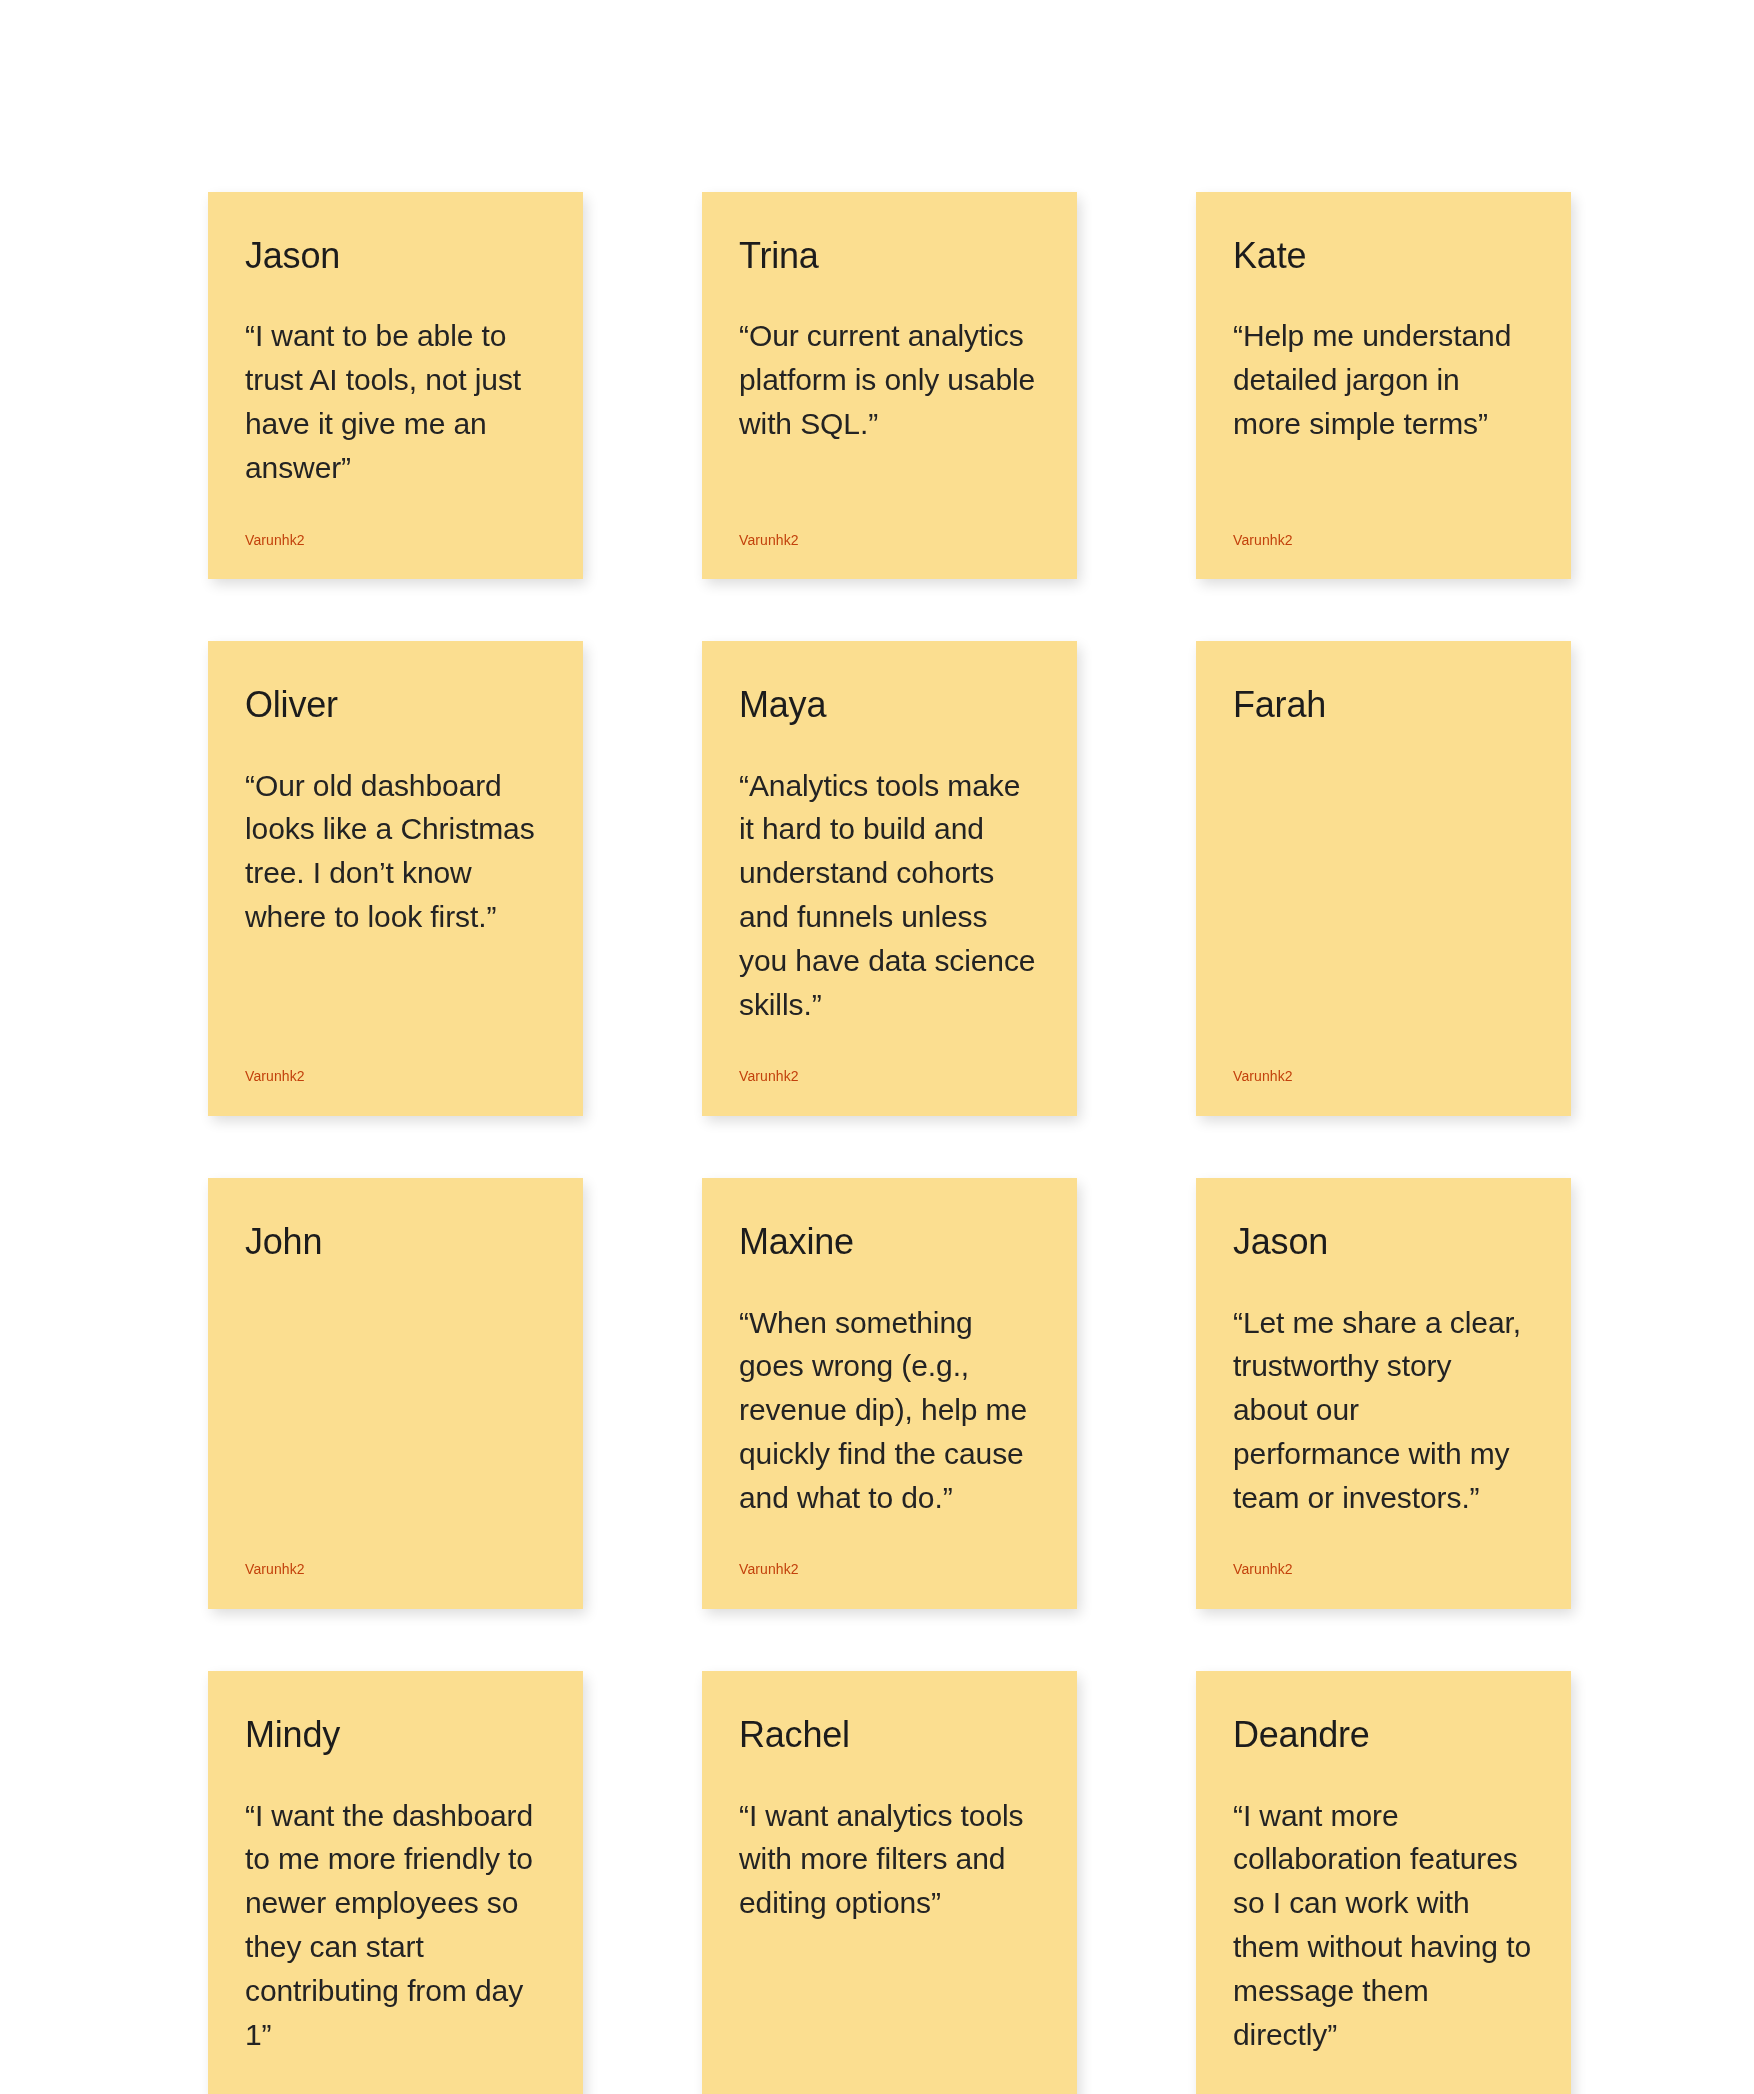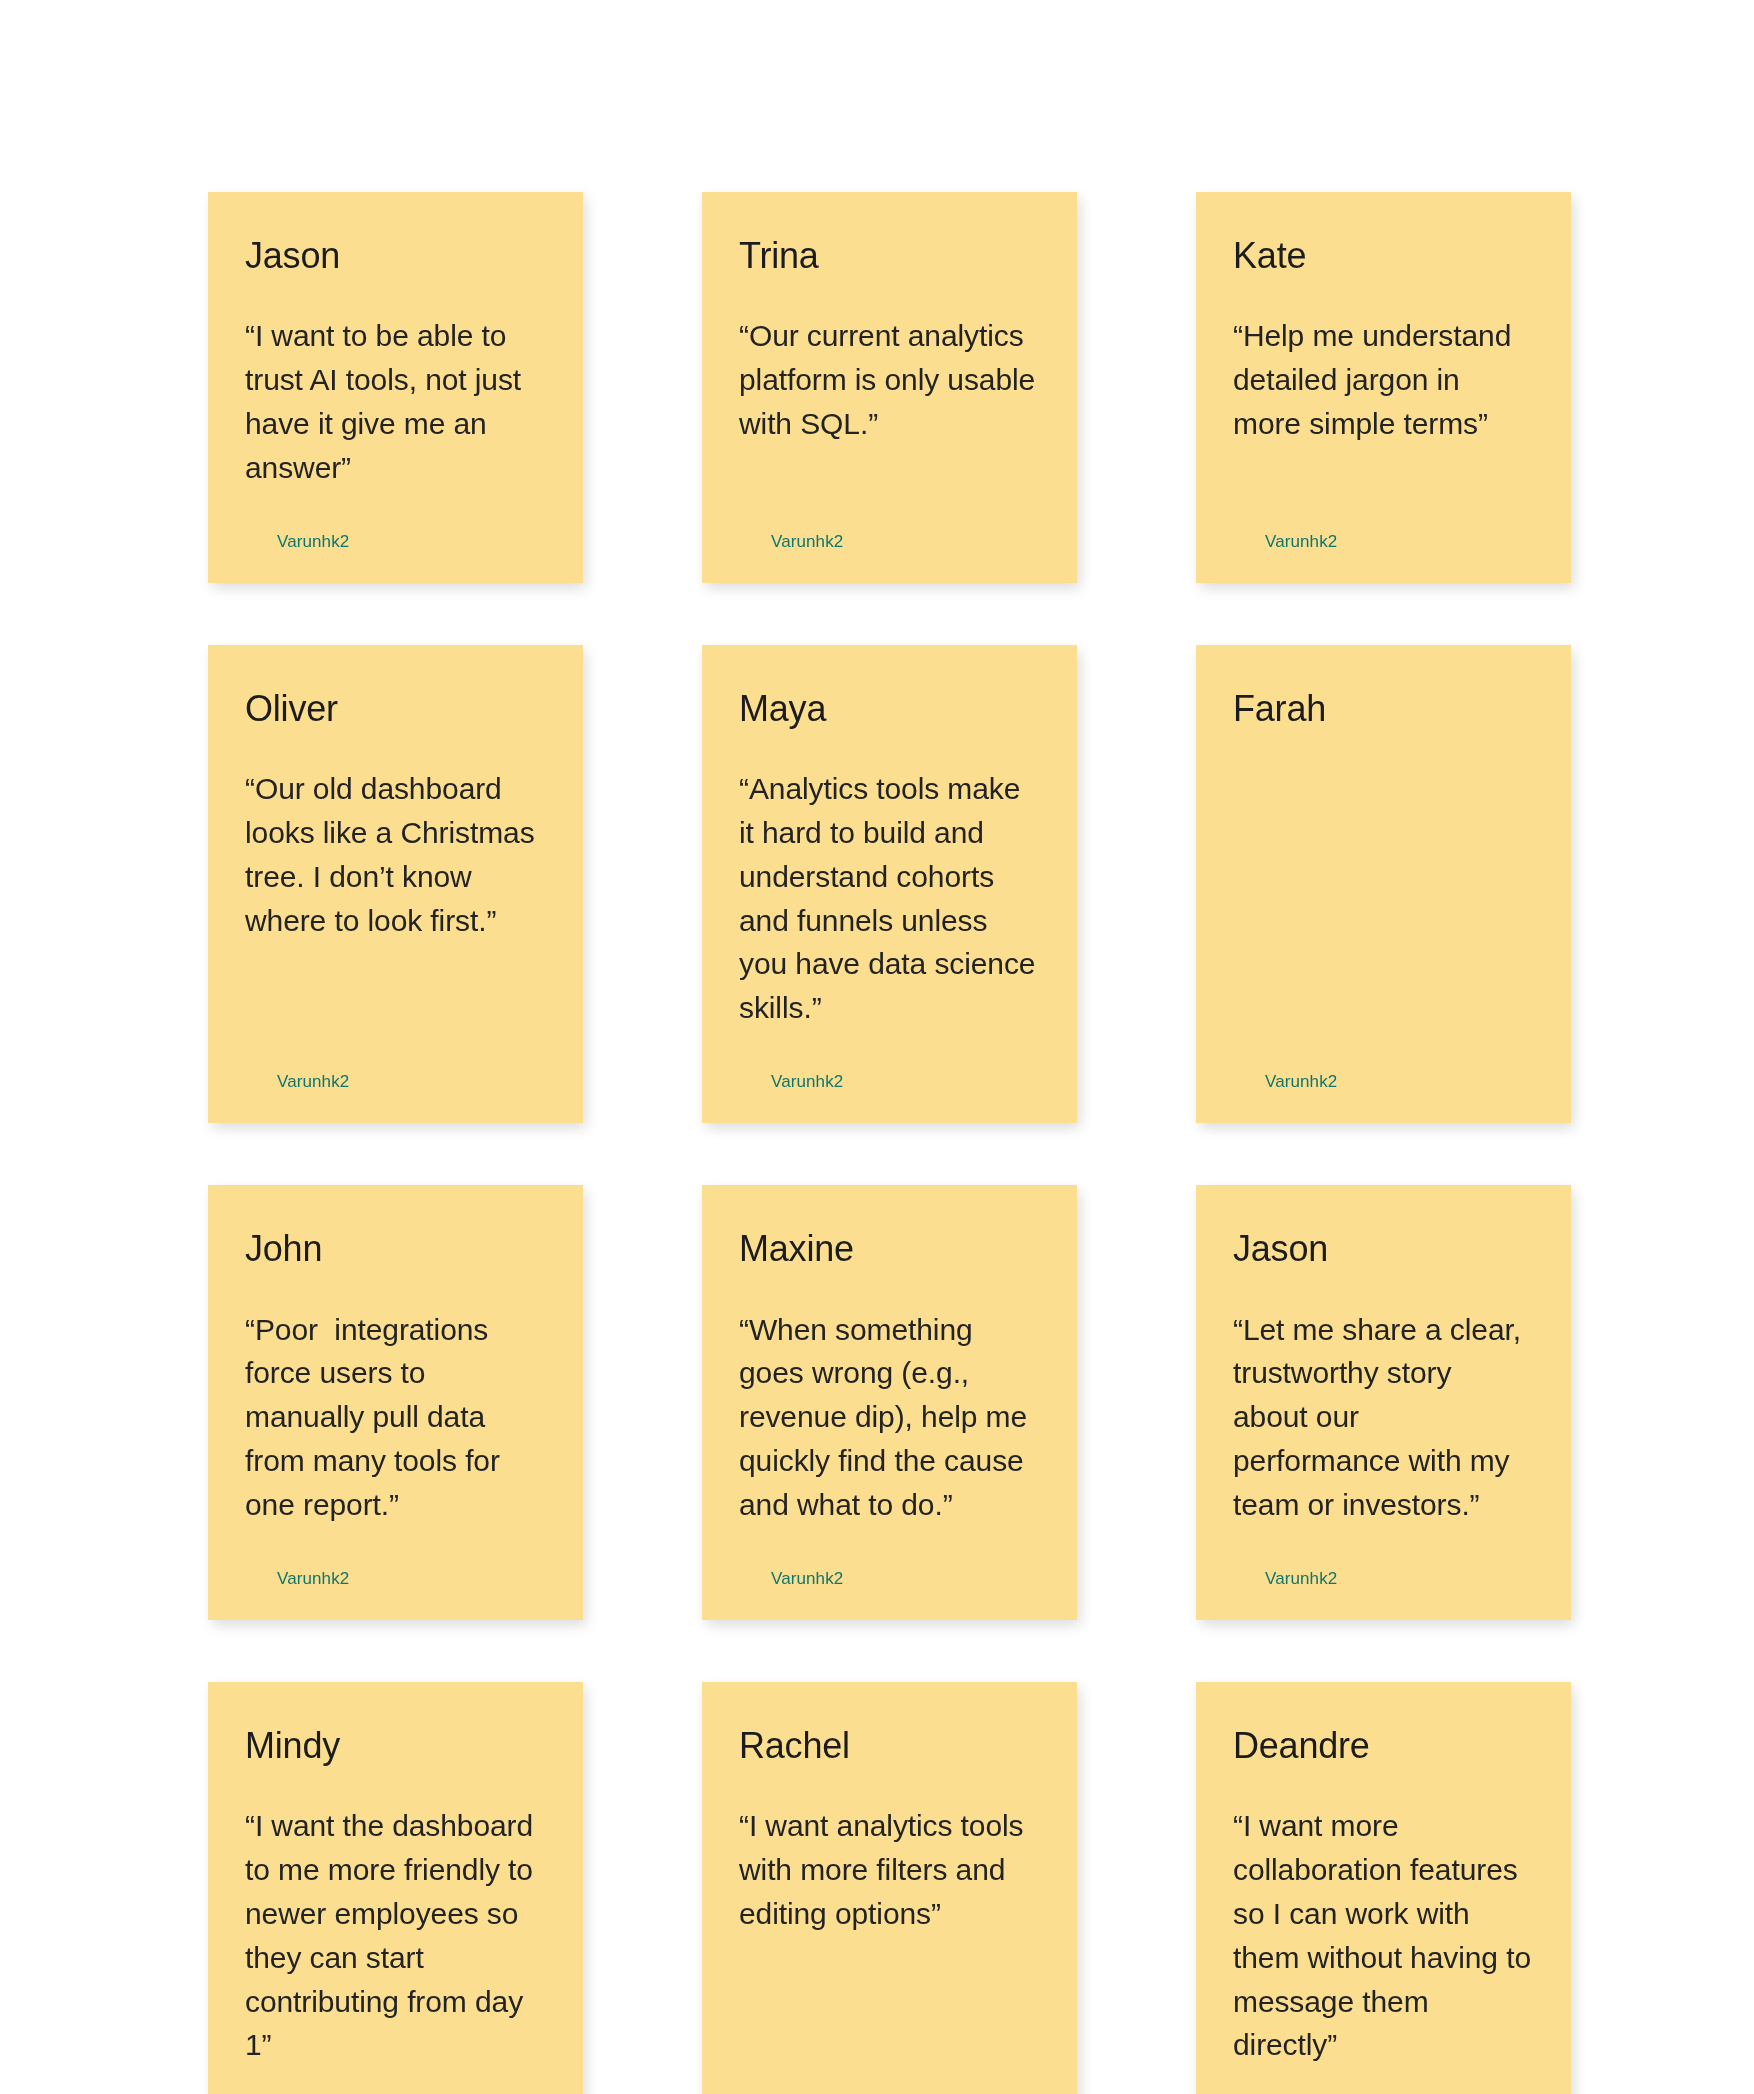--- a/index.html
+++ b/index.html
@@ -65,26 +65,25 @@
     letter-spacing: -0.1px;
     white-space: pre-wrap;
   }
 
   .note-spacer {
     flex: 1 1 auto;
     min-height: 42px;
   }
 
   .note-author {
-    font-size: 17px;
+    font-size: 14px;
     font-weight: 400;
     line-height: 1.2;
-    color: #0f766e;
+    color: #c2410c;
     letter-spacing: 0.1px;
-    margin-left: 32px;
   }
 </style>
 </head>
 <body>
 
 <div class="board">
   <div class="note-grid">
 
     <div class="note-card row-1">
       <div class="note-name">Jason</div>
@@ -122,21 +121,20 @@
     </div>
 
     <div class="note-card row-2">
       <div class="note-name">Farah</div>
       <div class="note-spacer"></div>
       <div class="note-author">Varunhk2</div>
     </div>
 
     <div class="note-card row-3">
       <div class="note-name">John</div>
-      <div class="note-quote">“Poor  integrations force users to manually pull data from many tools for one report.”</div>
       <div class="note-spacer"></div>
       <div class="note-author">Varunhk2</div>
     </div>
 
     <div class="note-card row-3">
       <div class="note-name">Maxine</div>
       <div class="note-quote">“When something goes wrong (e.g., revenue dip), help me quickly find the cause and what to do.”</div>
       <div class="note-spacer"></div>
       <div class="note-author">Varunhk2</div>
     </div>

